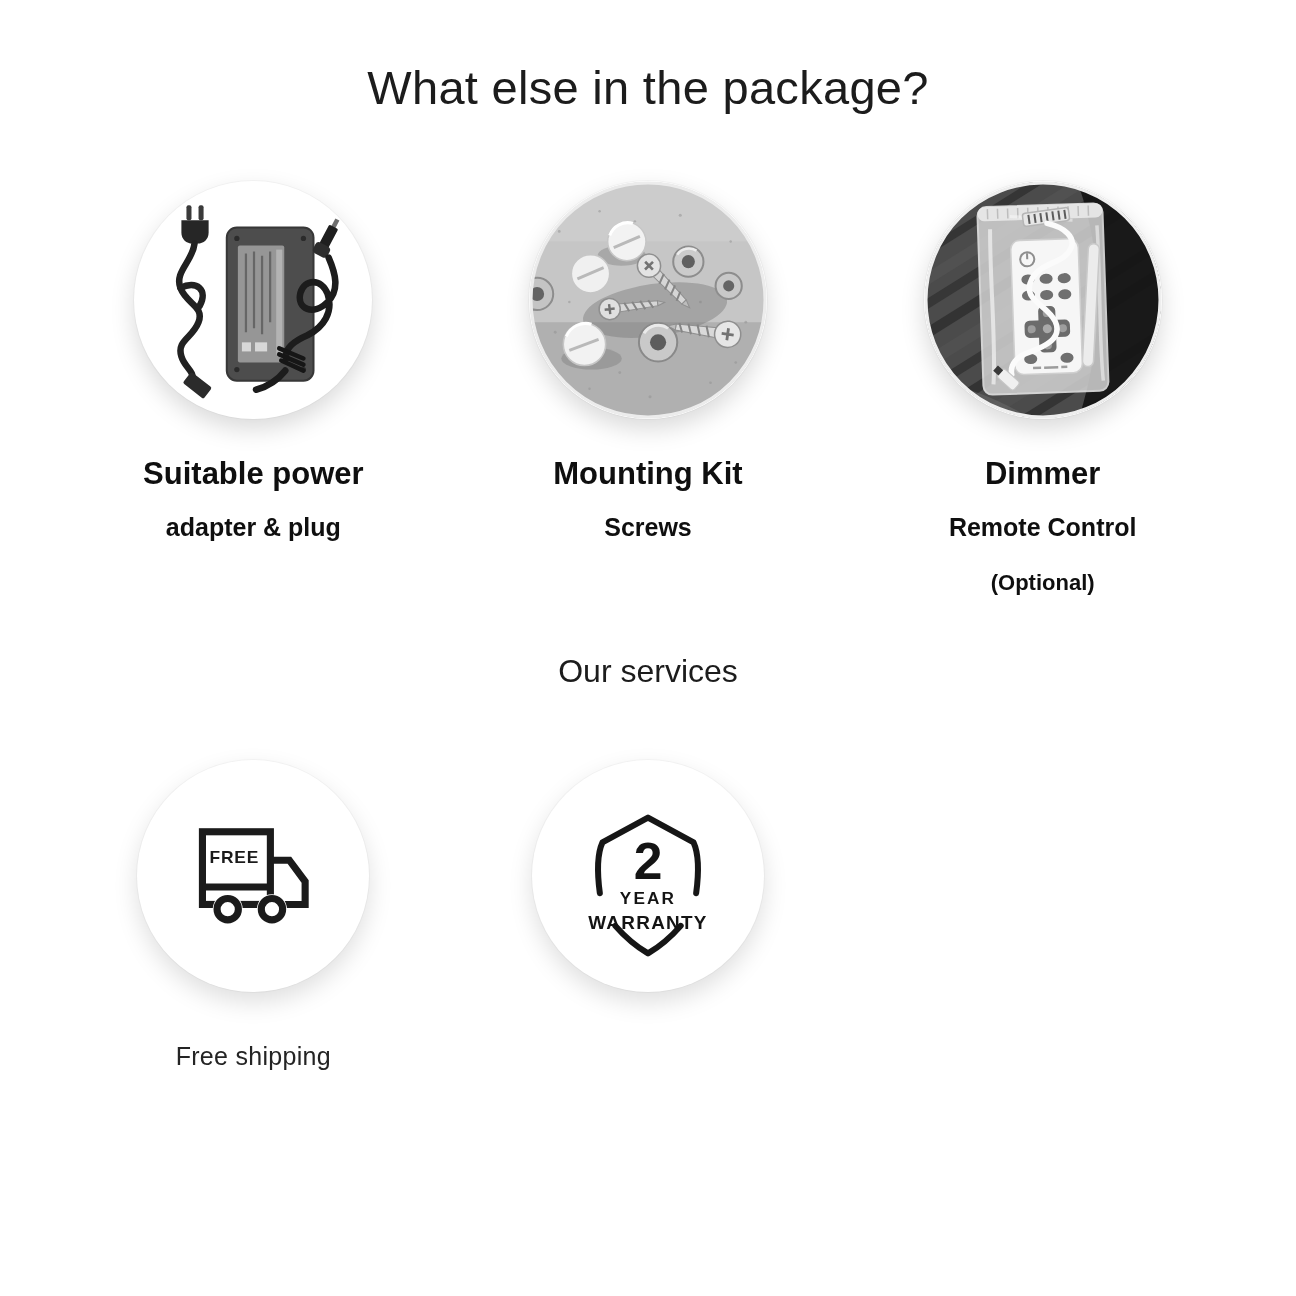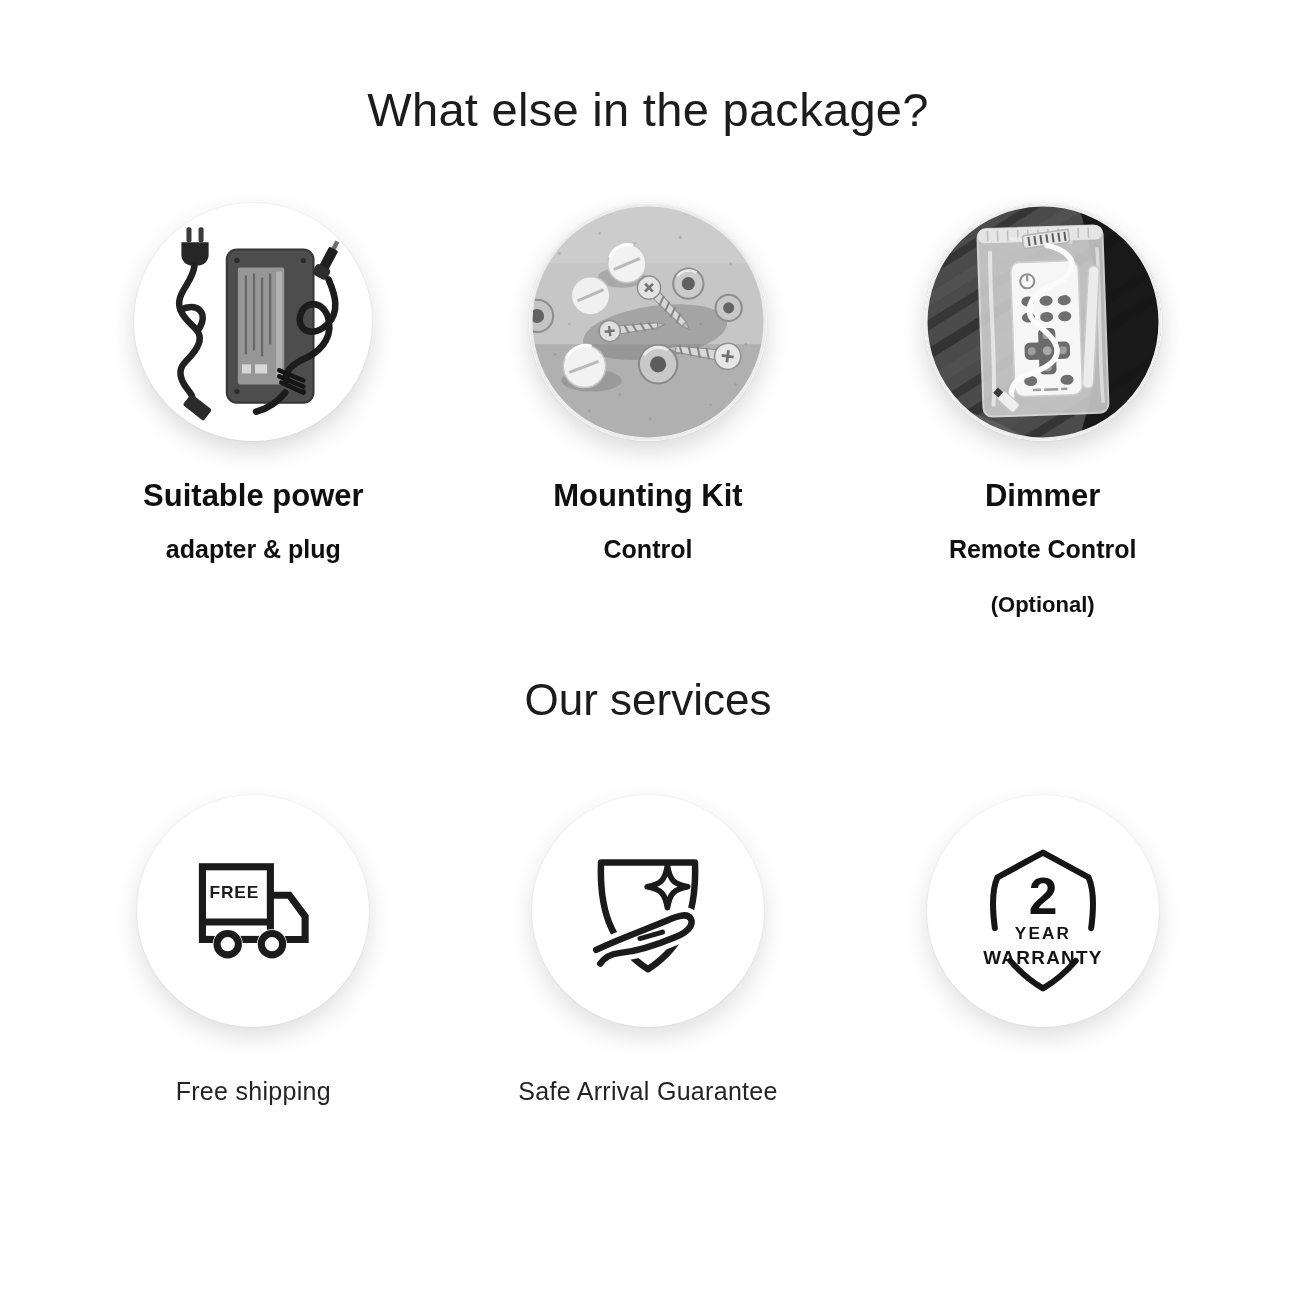--- a/index.html
+++ b/index.html
@@ -1,29 +1,29 @@
 <!DOCTYPE html>
 <html><head>
 <meta charset="utf-8">
 <style>
   html,body{margin:0;padding:0;background:#ffffff;}
   body{width:1296px;height:1296px;overflow:hidden;font-family:"Liberation Sans",sans-serif;color:#1a1a1a;}
   .canvas{width:1296px;height:1296px;background:#fff;position:relative;}
-  .page-title{padding-top:82px;text-align:center;font-size:47px;font-weight:400;color:#1c1c1c;letter-spacing:.3px;}
+  .page-title{padding-top:60px;text-align:center;font-size:47px;font-weight:400;color:#1c1c1c;letter-spacing:.3px;}
   .row{display:grid;grid-template-columns:repeat(3,1fr);padding:0 56px;}
   .cell{display:flex;flex-direction:column;align-items:center;text-align:center;}
   .package-row{margin-top:66px;}
   .photo-circle{width:238px;height:238px;border-radius:50%;overflow:hidden;background:#fff;
     box-shadow:0 10px 24px rgba(0,0,0,.15), 0 0 0 1px rgba(0,0,0,.03);}
   .photo-circle svg{display:block;width:100%;height:100%;}
   .item-title{margin-top:36px;font-size:31px;font-weight:700;color:#0f0f0f;line-height:38px;}
   .item-subtitle{margin-top:18px;font-size:25px;font-weight:700;color:#0f0f0f;line-height:32px;}
   .item-note{margin-top:26px;font-size:22px;font-weight:700;color:#0f0f0f;line-height:28px;}
   .item-note:empty{display:none;}
-  .services-title{margin-top:56px;text-align:center;font-size:44px;font-weight:400;color:#1c1c1c;}
+  .services-title{margin-top:56px;text-align:center;font-size:32px;font-weight:400;color:#1c1c1c;}
   .services-row{margin-top:70px;}
   .icon-circle{width:232px;height:232px;border-radius:50%;background:#fff;display:flex;align-items:center;justify-content:center;
     box-shadow:0 10px 24px rgba(0,0,0,.13), 0 0 0 1px rgba(0,0,0,.03);}
   .svc-icon{display:block;}
   .service-caption{margin-top:50px;font-size:25px;font-weight:400;color:#242424;letter-spacing:.3px;}
   svg text{font-family:"Liberation Sans",sans-serif;}
 </style>
 </head>
 <body>
 
@@ -161,21 +161,21 @@
                 <polygon points="52,-3 60,0 52,3" fill="#bdbdbd" stroke="#8f8f8f" stroke-width="1"></polygon>
                 <circle r="13" fill="#e6e6e6" stroke="#8f8f8f" stroke-width="1.5"></circle>
                 <path d="M-6 0 H6 M0 -6 V6" stroke="#737373" stroke-width="2.8"></path>
               </g>
             </g>
           </g>
           <circle cx="118" cy="118" r="116" fill="none" stroke="#ececec" stroke-width="3"></circle>
         </svg>
       </div>
       <div class="item-title">Mounting Kit</div>
-      <div class="item-subtitle">Control</div>
+      <div class="item-subtitle">Screws</div>
 
     </div>
 
     <div class="cell">
       <div class="photo-circle">
         <svg viewBox="0 0 236 236">
           <defs>
               <clipPath id="clipDim">
                 <circle cx="118" cy="118" r="117"></circle>
               </clipPath>
@@ -271,34 +271,20 @@
             <circle cx="124" cy="142" r="19" fill="#ffffff"></circle>
             <circle cx="68" cy="142" r="13.5" fill="#ffffff" stroke="#1b1b1b" stroke-width="9"></circle>
             <circle cx="124" cy="142" r="13.5" fill="#ffffff" stroke="#1b1b1b" stroke-width="9"></circle>
           </g>
           <text x="45" y="84" font-size="22" font-weight="700" letter-spacing="1" fill="#1b1b1b">FREE</text>
         </svg>
       </div>
       <div class="service-caption">Free shipping</div>
     </div>
 
-    <div class="cell">
-      <div class="icon-circle">
-        <svg class="svc-icon" width="162" height="162" viewBox="0 0 200 200">
-          <path d="M42 40 H158 C160 94 149 140 100 172 C51 140 40 94 42 40 Z" fill="none" stroke="#1b1b1b" stroke-width="8" stroke-linejoin="round"></path>
-          <g>
-            <path d="M36 148 C70 132 100 122 128 110 C138 106 149 102 153 110 C157 118 147 127 134 132 C108 143 84 150 64 152 C54 153 46 158 41 165" stroke="#ffffff" stroke-width="20" fill="none" stroke-linecap="round"></path>
-            <path d="M36 148 C70 132 100 122 128 110 C138 106 149 102 153 110 C157 118 147 127 134 132 C108 143 84 150 64 152 C54 153 46 158 41 165" stroke="#1b1b1b" stroke-width="8" fill="none" stroke-linecap="round"></path>
-            <path d="M90 134 L118 126" stroke="#1b1b1b" stroke-width="6" stroke-linecap="round"></path>
-          </g>
-          <path d="M124 44 C127 62 132 67 149 70 C132 73 127 78 124 96 C121 78 116 73 99 70 C116 67 121 62 124 44 Z" fill="#ffffff" stroke="#1b1b1b" stroke-width="7" stroke-linejoin="round"></path>
-        </svg>
-      </div>
-      <div class="service-caption">Safe Arrival Guarantee</div>
-    </div>
 
     <div class="cell">
       <div class="icon-circle">
         <svg class="svc-icon" width="172" height="172" viewBox="0 0 200 200">
           <g fill="none" stroke="#161616" stroke-width="7" stroke-linecap="round" stroke-linejoin="round">
             <path d="M44 120 C40 90 42 72 47 61 L100 32 L153 61 C158 72 160 90 156 120"></path>
             <path d="M62 158 C76 174 88 183 100 190 C112 183 124 174 138 158"></path>
           </g>
           <text x="100" y="104" text-anchor="middle" font-size="60" font-weight="700" fill="#141414">2</text>
           <text x="100" y="133" text-anchor="middle" font-size="20" font-weight="700" letter-spacing="2.5" fill="#141414">YEAR</text>

